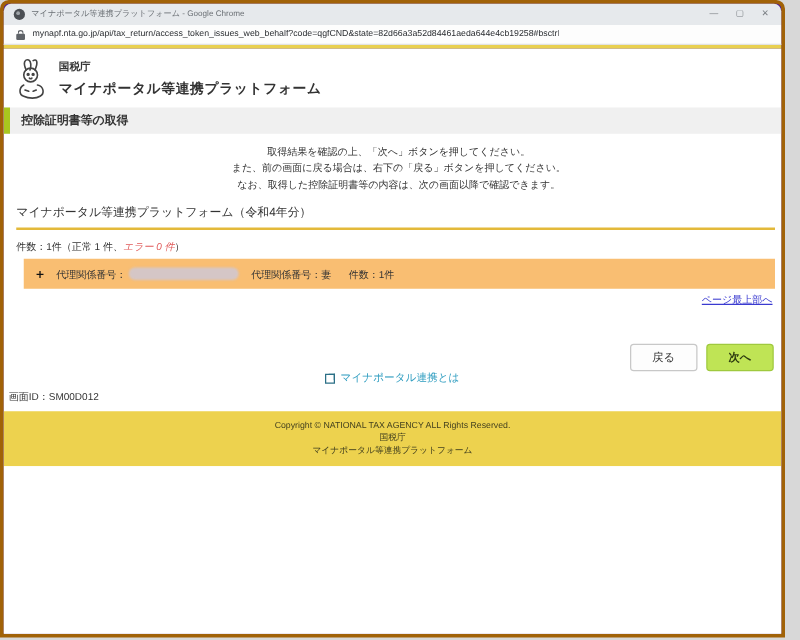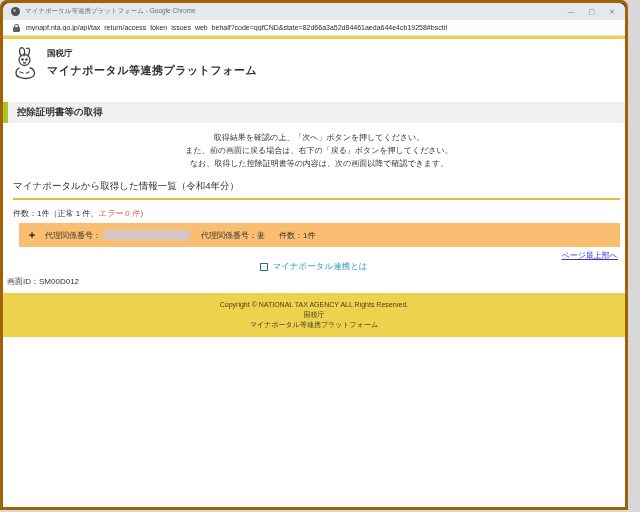--- a/index.html
+++ b/index.html
@@ -34,21 +34,21 @@
   
   .page{flex:1 1 auto;background:#fff;position:relative;overflow:hidden;display:flex;flex-direction:column;}
   .site-header{display:flex;align-items:center;padding:7px 0 6px 8px;flex:0 0 auto;}
   .logo{width:30px;height:34px;flex:0 0 auto;margin-right:6px;}
   .site-titles{display:flex;flex-direction:column;gap:3px;}
   .agency-name{font-size:8.5px;font-weight:bold;color:#333;}
   .platform-name{font-size:11px;font-weight:bold;color:#333;letter-spacing:0.5px;}
   .section-band{
     background:#f0f0f0;border-left:5px solid #a9c71e;
     font-size:9.5px;font-weight:bold;color:#333;
-    padding:4px 0 4px 9px;margin-top:16px;flex:0 0 auto;
+    padding:4px 0 4px 9px;margin-top:0;flex:0 0 auto;
   }
   .instructions{margin:8px 0 0 10px;flex:0 0 auto;}
   .instructions div{font-size:8px;color:#333;line-height:13px;text-align:center;}
   .list-title{
     margin:10px 0 0 10px;padding-bottom:5px;margin-right:5px;
     border-bottom:2px solid #e3b93a;
     font-size:9.5px;color:#333;flex:0 0 auto;
   }
   .count-line{margin:8px 0 0 10px;font-size:8px;color:#333;flex:0 0 auto;}
   .count-error{color:#e05a5a;font-style:italic;}
@@ -125,40 +125,44 @@
     </div>
 
     <div class="section-band">控除証明書等の取得</div>
 
     <div class="instructions">
       <div>取得結果を確認の上、「次へ」ボタンを押してください。</div>
       <div>また、前の画面に戻る場合は、右下の「戻る」ボタンを押してください。</div>
       <div>なお、取得した控除証明書等の内容は、次の画面以降で確認できます。</div>
     </div>
 
-    <div class="list-title">マイナポータルから取得した情報一覧（令和4年分）</div>
+    <div class="list-title">マイナポータル等連携プラットフォーム（令和4年分）</div>
 
     <div class="count-line">
       <span>件数：1件（正常 1 件、</span><span class="count-error">エラー 0 件</span><span>）</span>
     </div>
 
 
     <div class="record-row">
       <span class="plus-icon">＋</span>
       <span>代理関係番号：</span>
       <span class="redacted"></span>
       <span>代理関係番号：妻</span>
       <span class="record-sep"></span>
       <span>件数：1件</span>
     </div>
 
     <div class="jump-row">
       <span class="jump-link">ページ最上部へ</span>
     </div>
 
+    <div class="btn-row">
+      <div class="btn btn-back">戻る</div>
+      <div class="btn btn-next">次へ</div>
+    </div>
 
     <div class="about-row">
       <span class="ext-icon">
           <span class="box"></span>
           <span class="arrow"></span>
         </span>
       <span class="about-link">マイナポータル連携とは</span>
     </div>
 
     <div class="screen-id">画面ID：SM00D012</div>

